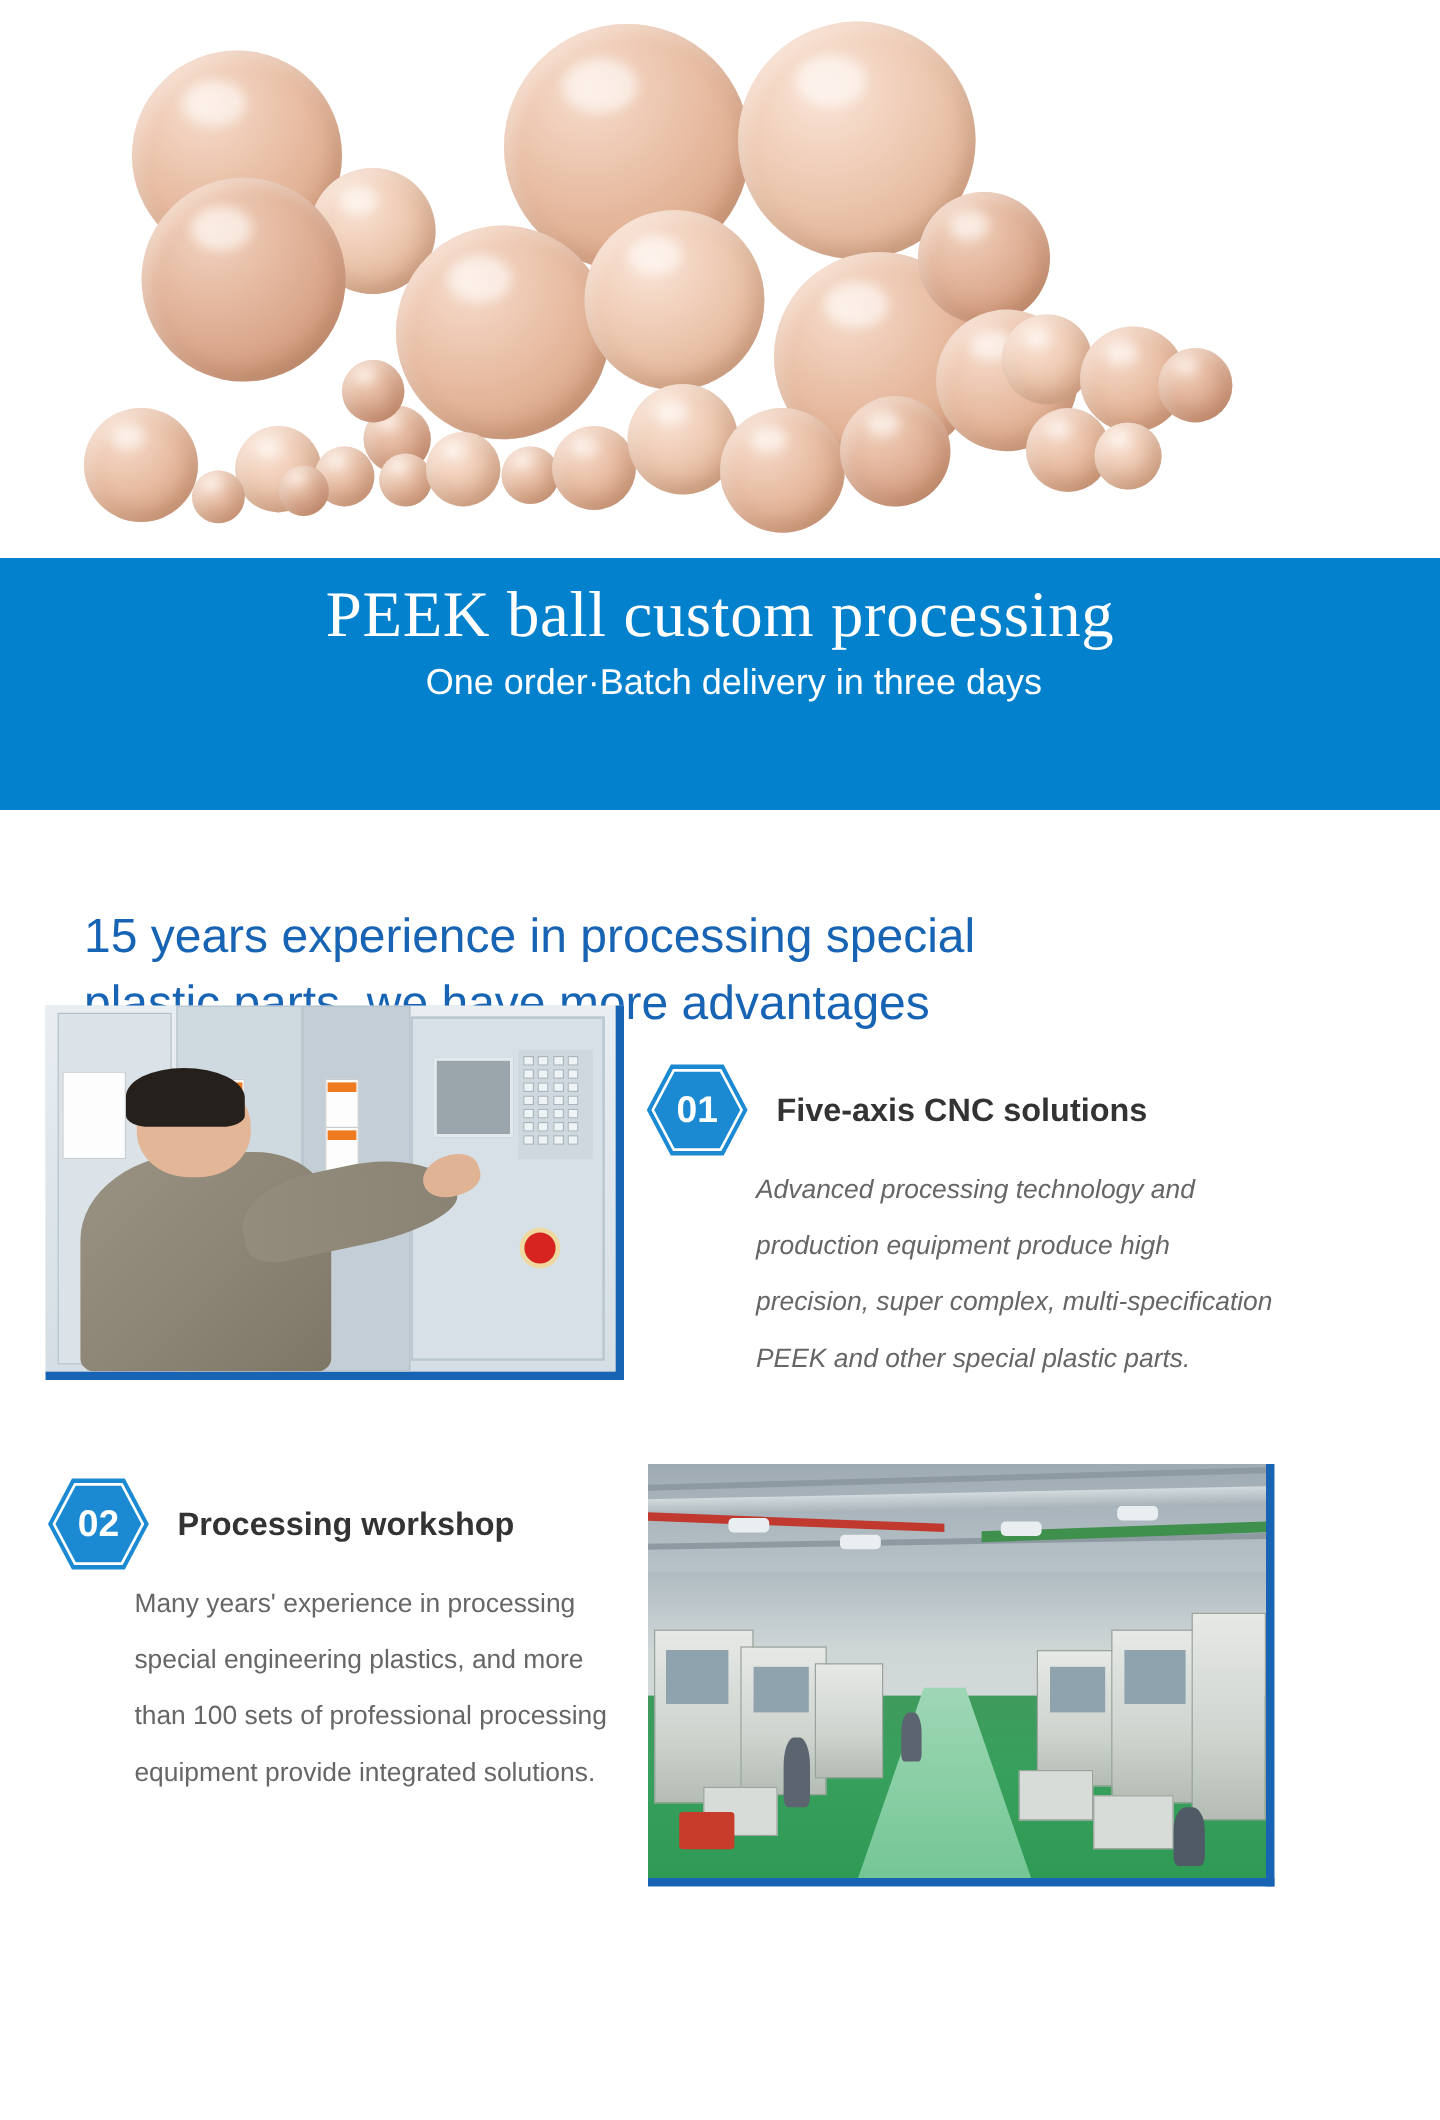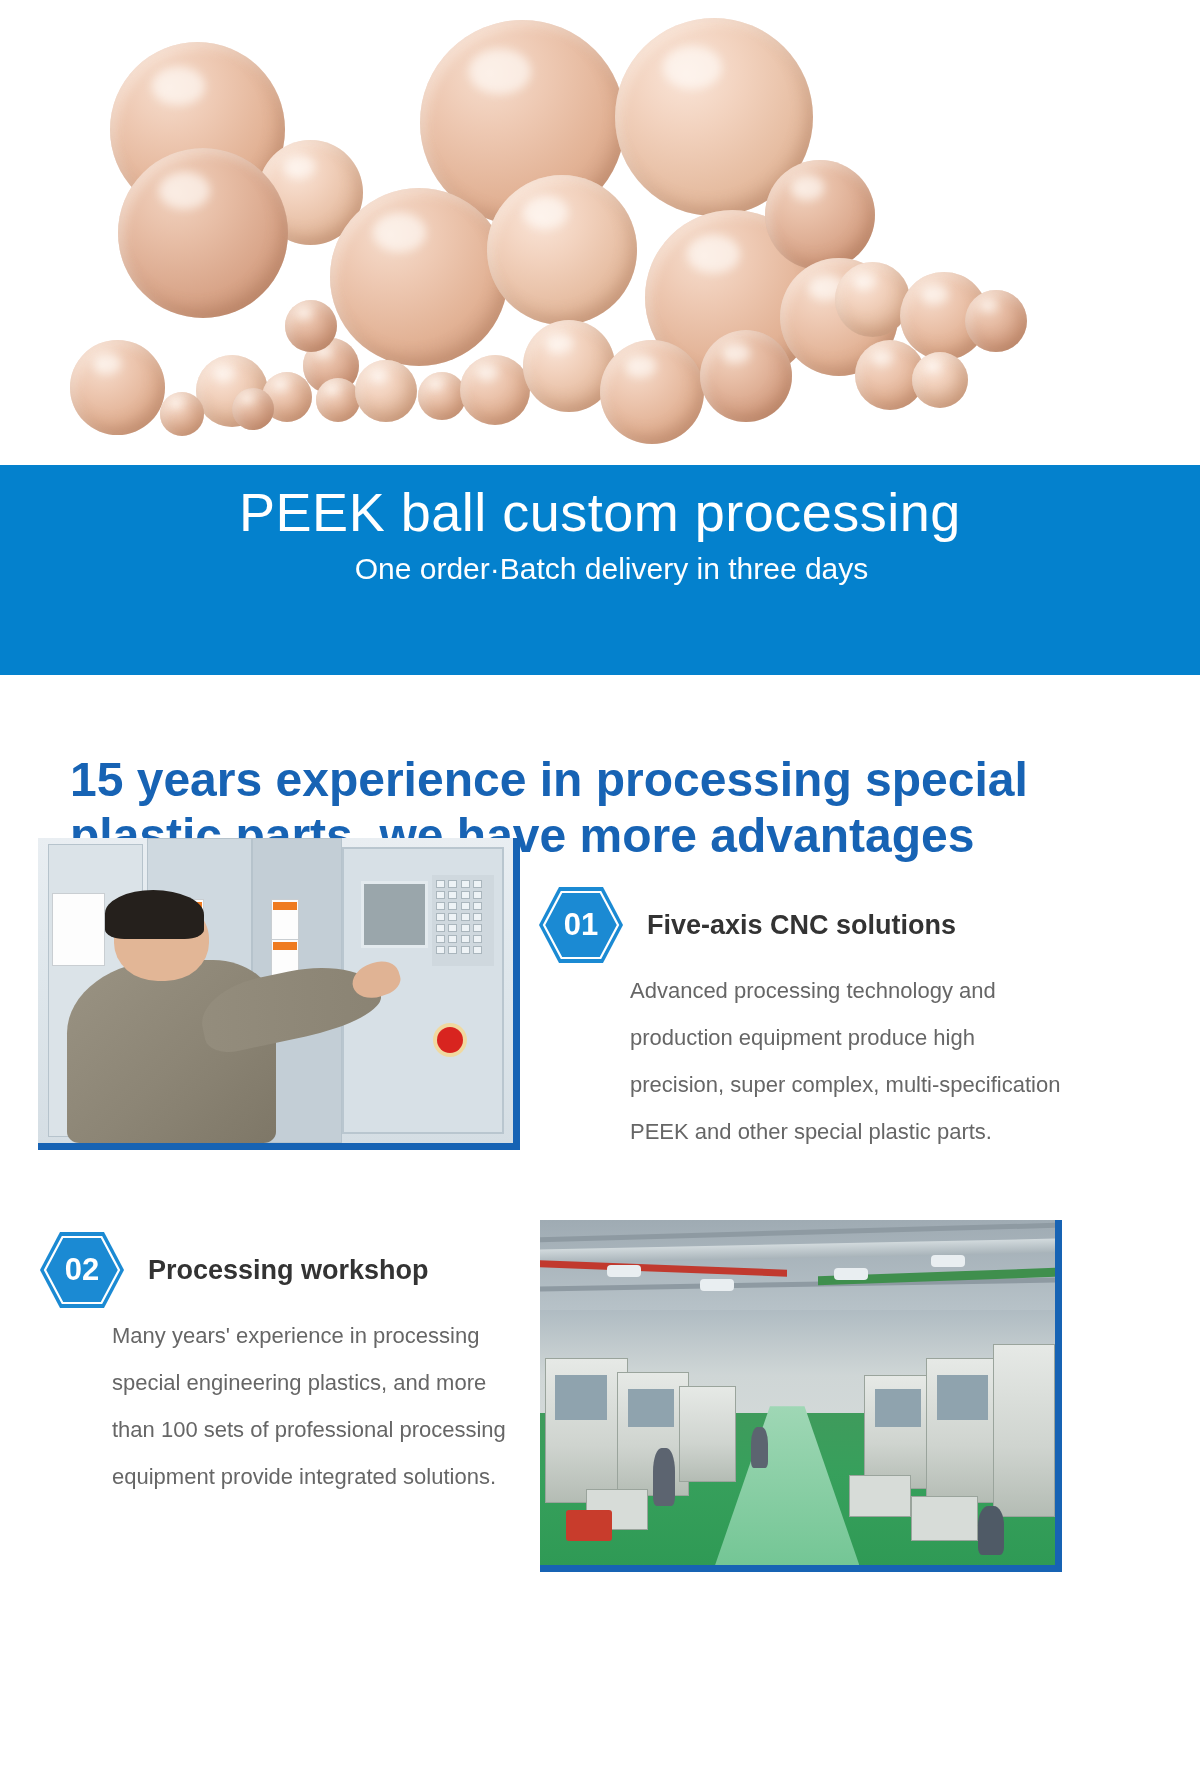--- a/index.html
+++ b/index.html
@@ -33,31 +33,31 @@
 
   
   .banner {
     position: absolute; left: 0; top: 465px; width: 1200px; height: 210px;
     background: #0481cd; overflow: hidden;
   }
   .banner .overlay-balls { position:absolute; left:0; top:-465px; width:1200px; height:500px; opacity:.085; }
   .banner-inner { position: relative; z-index: 3; text-align: center; padding-top: 14px; }
   .banner-title {
     color: #ffffff; font-size: 54px; font-weight: 400; letter-spacing: .5px;
-    line-height: 66px; white-space: nowrap;
+    line-height: 66px; white-space: nowrap; font-family: Liberation Serif, serif;
   }
   .banner-sub {
     color: #ffffff; font-size: 30px; font-weight: 400; line-height: 44px;
     margin-top: 2px; white-space: nowrap; margin-left: 23px;
   }
 
   
   .section-heading {
     position: absolute; left: 70px; top: 752px; width: 1000px;
-    color: #1763b4; font-size: 48px; font-weight: bold; line-height: 56px;
+    color: #1763b4; font-size: 40px; font-weight: normal; line-height: 56px;
   }
   .section-heading .ln { display: block; }
 
   
   .photo {
     position: absolute; overflow: hidden; background: #c9d4dc;
     border-right: 7px solid #1763b4; border-bottom: 7px solid #1763b4;
   }
   .photo-01 { left: 38px; top: 838px; width: 482px; height: 312px; }
   .photo-02 { left: 540px; top: 1220px; width: 522px; height: 352px;
@@ -140,21 +140,21 @@
     position: absolute; color: #333333; font-size: 27px; font-weight: bold;
     white-space: nowrap;
   }
   .feat-title-01 { left: 647px; top: 910px; }
   .feat-title-02 { left: 148px; top: 1255px; }
 
   .feat-body {
     position: absolute; color: #666666; font-size: 22px; line-height: 47px;
     font-weight: 400;
   }
-  .feat-body-01 { left: 630px; top: 967px; width: 432px; }
+  .feat-body-01 { left: 630px; top: 967px; width: 432px; font-style: italic; }
   .feat-body-02 { left: 112px; top: 1312px; width: 400px; }
 </style>
 </head>
 <body>
 
 <div class="page">
 
   <section class="hero">
     <div class="balls-canvas">
 

